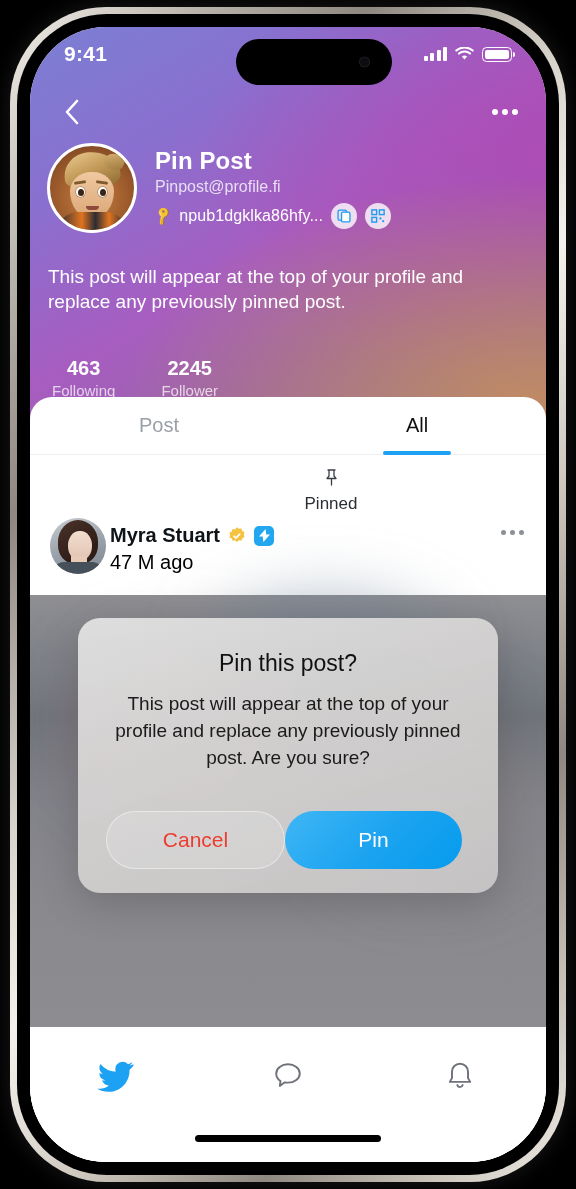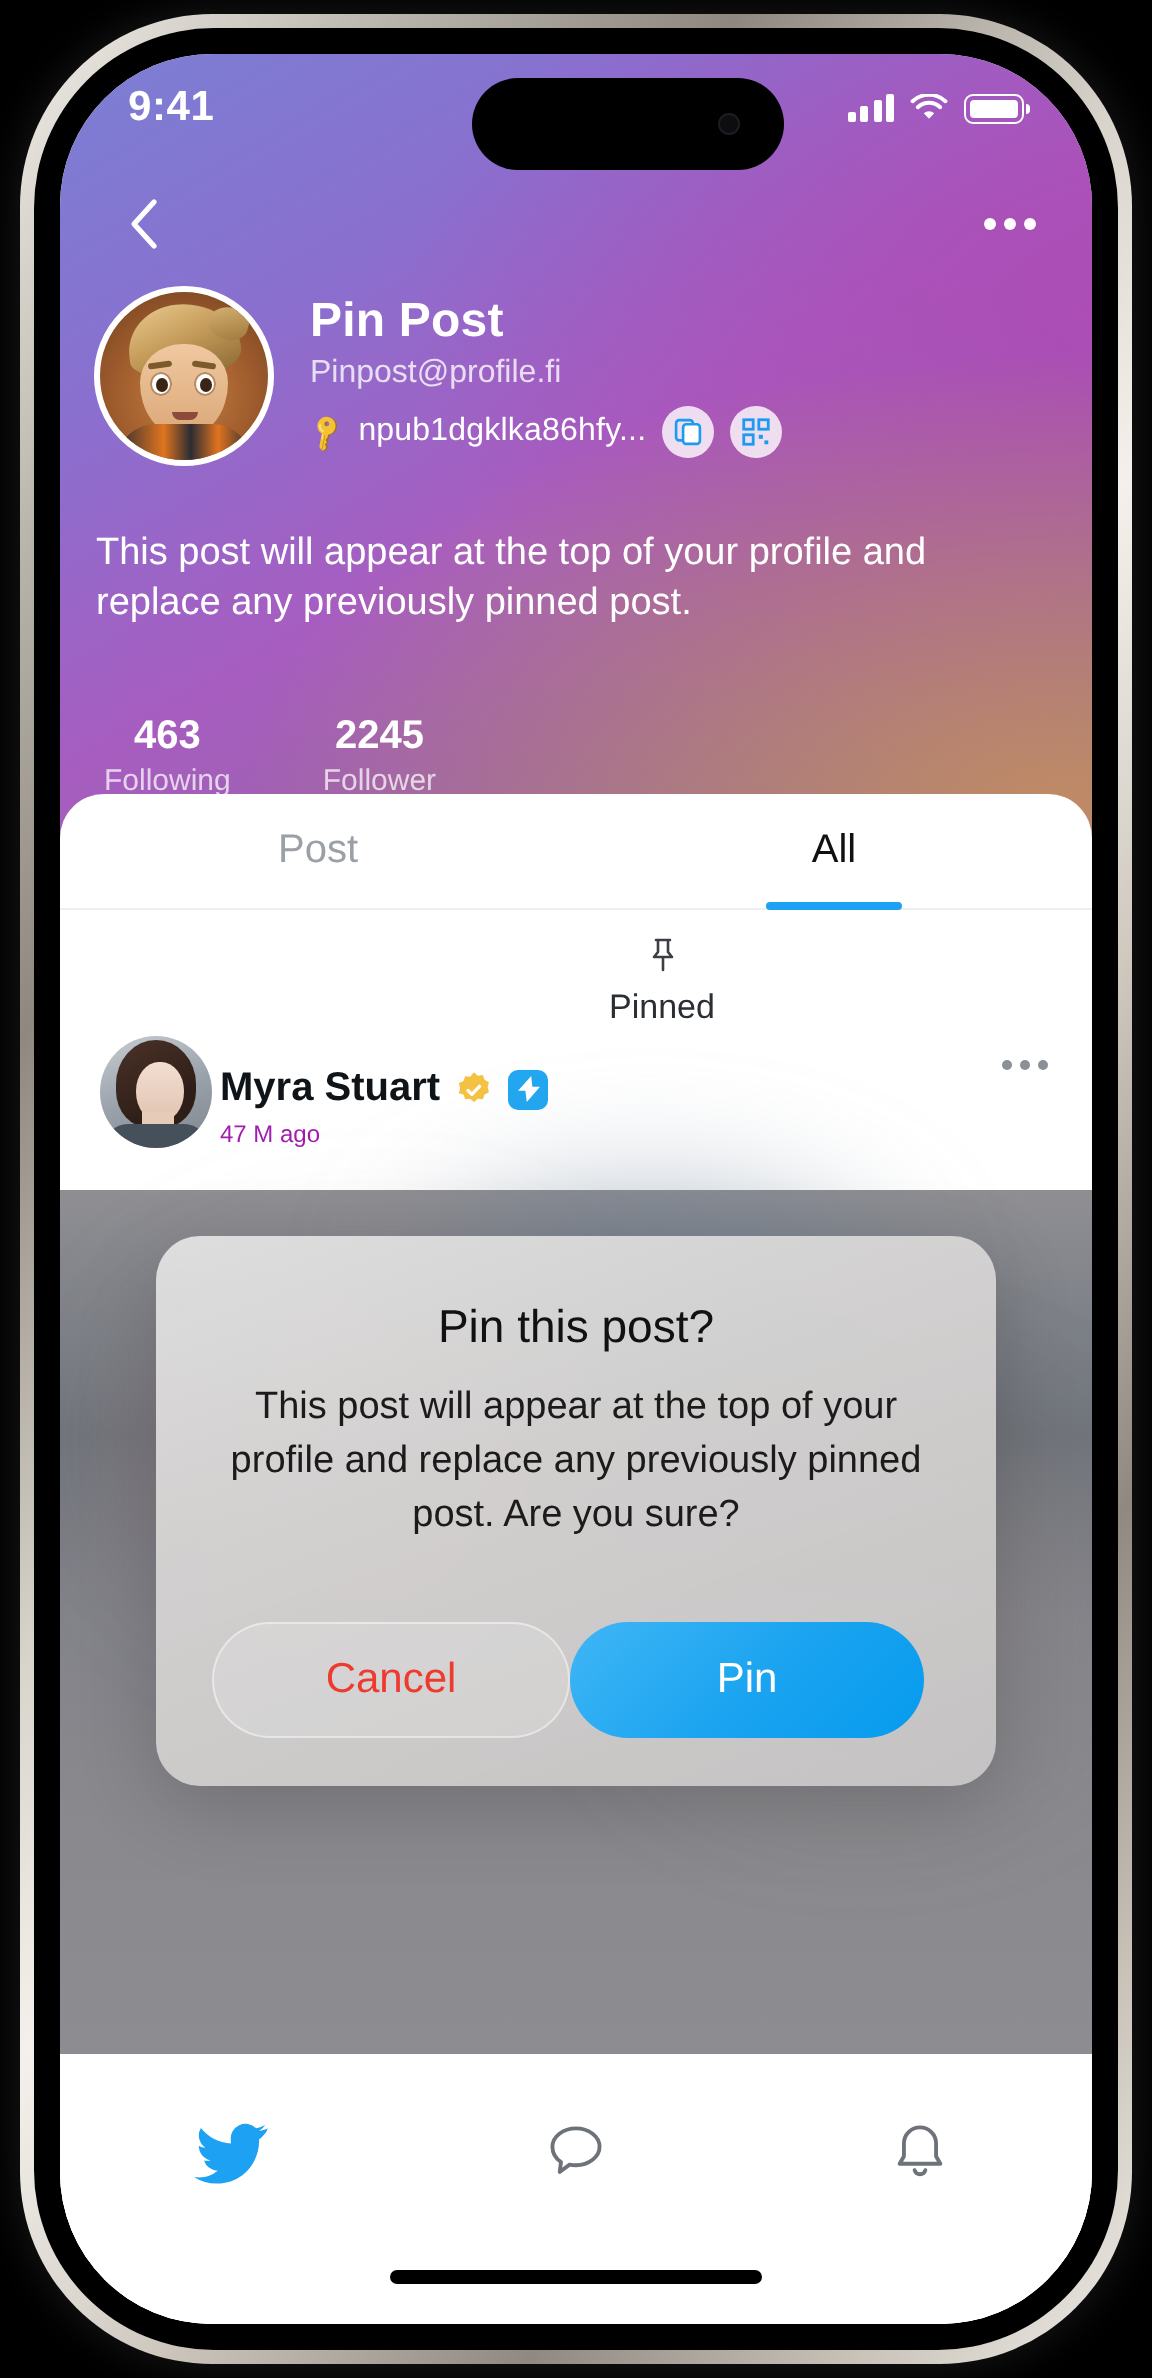--- a/index.html
+++ b/index.html
@@ -151,21 +151,21 @@
   .pavatar .ph-face{position:absolute;left:18px;top:13px;width:24px;height:30px;border-radius:48% 48% 50% 50%;
     background:linear-gradient(180deg,#f3ded1,#e0c3b0);}
   .pavatar .ph-neck{position:absolute;left:21px;top:38px;width:16px;height:18px;background:#e7cbb9;}
   .pavatar .ph-sh{position:absolute;left:2px;bottom:0;width:52px;height:12px;border-radius:12px 12px 0 0;
     background:#46505a;}
   .pmeta { padding-top: 2px; }
   .pname-row { display:flex; align-items:center; gap:7px; }
   .pname2 { font-size: 20px; font-weight: 700; color:#0f1419; }
   .badge-v { width:20px;height:20px;flex:none; }
   .badge-z { width:20px;height:20px;border-radius:5px;background:#22A7F0;display:flex;align-items:center;justify-content:center;flex:none;}
-  .ptime { font-size: 12px; color:#a21caf; margin-top: 4px; }
+  .ptime { font-size: 20px; color:#000000; margin-top: 4px; }
   .post-dots { position:absolute; right: 22px; top: 16px; display:flex; gap:4px; cursor:pointer;}
   .post-dots i{width:5px;height:5px;border-radius:50%;background:#8b9096;display:block;}
 
   .feed-blur { position:absolute; left:0; top:198px; width:516px; height:469px;
     background: linear-gradient(180deg,#8f8f93 0%,#7b7f86 16%,#6f737a 26%,#83838a 46%,#8a8a8e 70%,#8e8e92 100%);
   }
   .feed-blur .blob1{position:absolute;left:52px;top:52px;width:210px;height:150px;border-radius:50%;
     background:rgba(196,150,150,.45);filter:blur(38px);}
   .feed-blur .blob2{position:absolute;left:180px;top:6px;width:230px;height:110px;border-radius:50%;
     background:rgba(110,128,150,.55);filter:blur(34px);}

